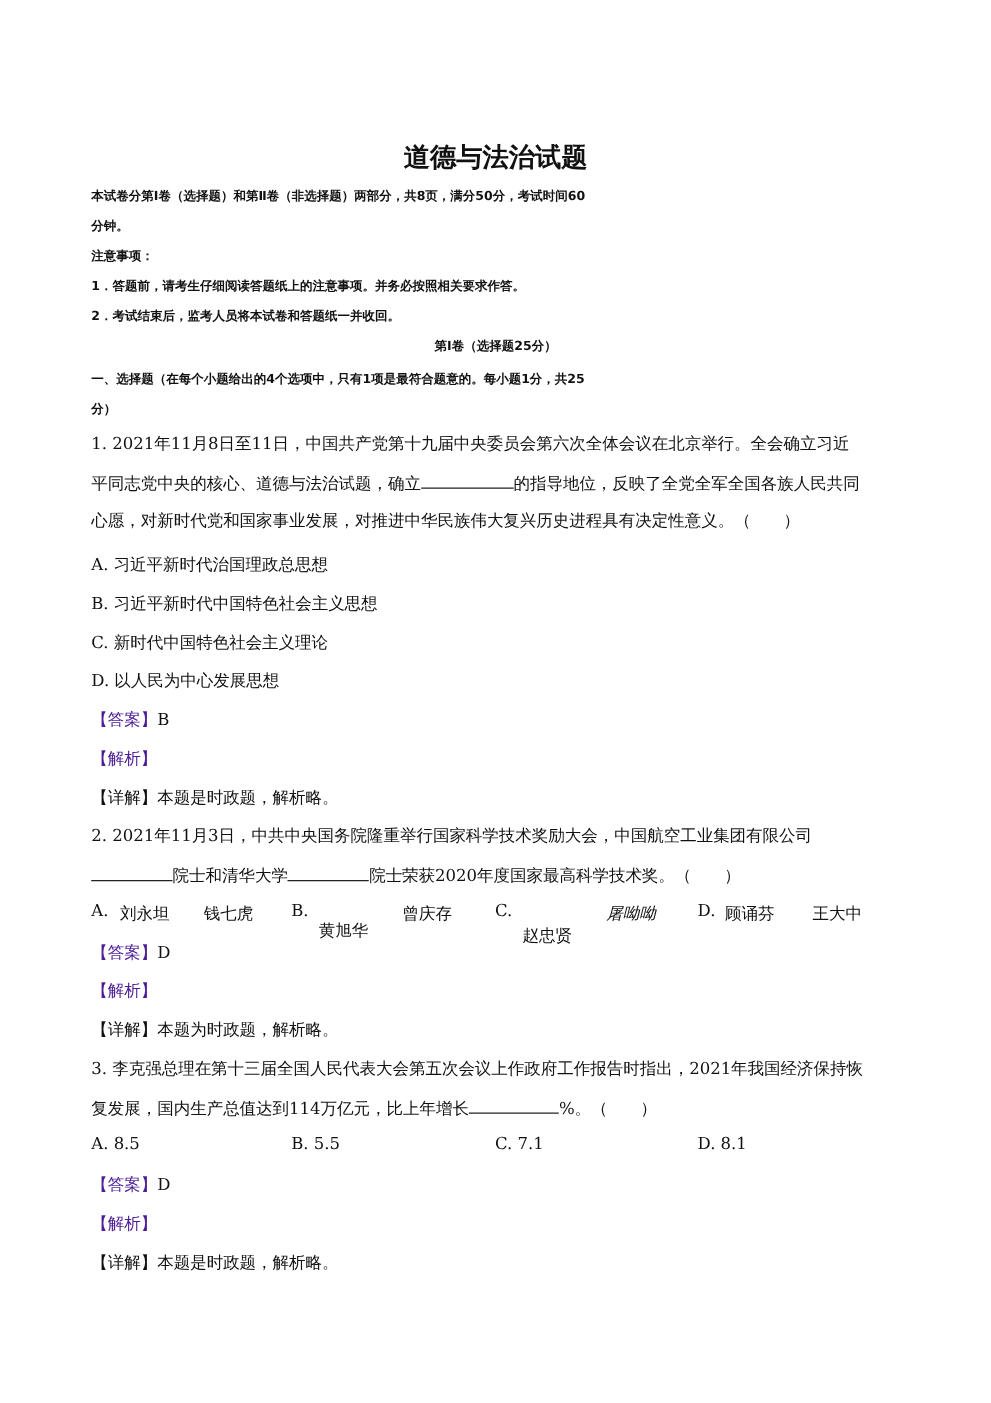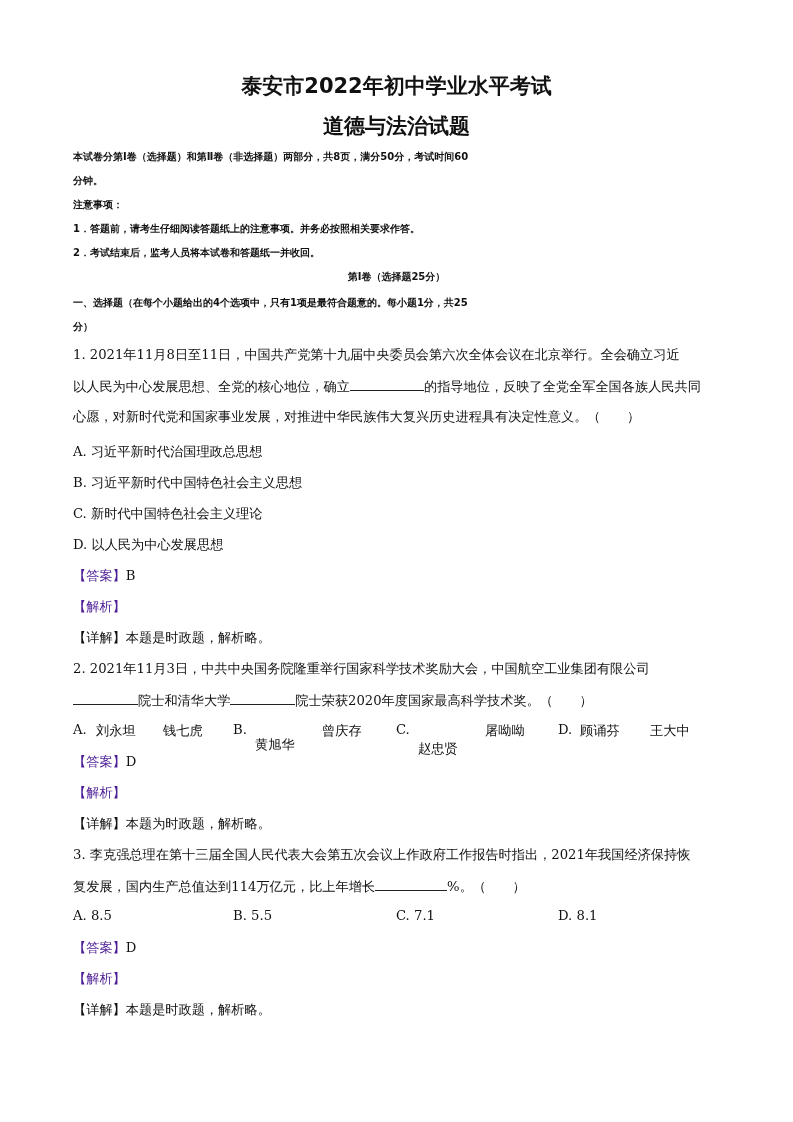--- a/index.html
+++ b/index.html
@@ -12,36 +12,35 @@
     .body { font-size: 13.2px; left: 73px; }
     .opt { font-size: 13.2px; }
     .blue { color: #4c1d95; }
     .blank { display: inline-block; border-bottom: 1px solid #222; height: 13px; vertical-align: baseline; }
   </style>
 </head>
 <body>
 
 <div class="page">
 
-  <div class="abs title" style="top:72px;">泰安市2022年初中学业水平考试</div>
   <div class="abs title" style="top:112px;">道德与法治试题</div>
 
   <div class="abs bold" style="top:150px;">本试卷分第Ⅰ卷（选择题）和第Ⅱ卷（非选择题）两部分，共8页，满分50分，考试时间60</div>
   <div class="abs bold" style="top:174px;">分钟。</div>
   <div class="abs bold" style="top:198px;">注意事项：</div>
   <div class="abs bold" style="top:222px;">1．答题前，请考生仔细阅读答题纸上的注意事项。并务必按照相关要求作答。</div>
   <div class="abs bold" style="top:246px;">2．考试结束后，监考人员将本试卷和答题纸一并收回。</div>
   <div class="abs bold" style="top:270px; left:0; width:793px; text-align:center;">第Ⅰ卷（选择题25分）</div>
   <div class="abs bold" style="top:296px;">一、选择题（在每个小题给出的4个选项中，只有1项是最符合题意的。每小题1分，共25</div>
   <div class="abs bold" style="top:320px;">分）</div>
 
   <div>
     <div class="abs body" style="top:346px;">1. 2021年11月8日至11日，中国共产党第十九届中央委员会第六次全体会议在北京举行。全会确立习近</div>
     <div class="abs body" style="top:377px;">
-      <span>以人民为中心发展思想、全党的核心地位，确立</span><span class="blank" style="width:74px;"></span><span>的指导地位，反映了全党全军全国各族人民共同</span>
+      <span>平同志党中央的核心、道德与法治试题，确立</span><span class="blank" style="width:74px;"></span><span>的指导地位，反映了全党全军全国各族人民共同</span>
     </div>
     <div class="abs body" style="top:408px;">心愿，对新时代党和国家事业发展，对推进中华民族伟大复兴历史进程具有决定性意义。（　　）</div>
     <div class="abs body" style="top:443px;">A.  习近平新时代治国理政总思想</div>
     <div class="abs body" style="top:474px;">B.  习近平新时代中国特色社会主义思想</div>
     <div class="abs body" style="top:505px;">C.  新时代中国特色社会主义理论</div>
     <div class="abs body" style="top:536px;">D.  以人民为中心发展思想</div>
     <div class="abs body" style="top:567px;">
       <span class="blue">【答案】</span><span>B</span>
     </div>
     <div class="abs body blue" style="top:598px;">【解析】</div>
@@ -56,21 +55,21 @@
       <span class="blank" style="width:65px;"></span><span>院士和清华大学</span><span class="blank" style="width:65px;"></span><span>院士荣获2020年度国家最高科学技术奖。（　　）</span>
     </div>
     <div class="abs opt" style="top:722px; left:73px;">A.</div>
     <div class="abs opt" style="top:722px; left:96px;">刘永坦</div>
     <div class="abs opt" style="top:722px; left:163px;">钱七虎</div>
     <div class="abs opt" style="top:722px; left:233px;">B.</div>
     <div class="abs opt" style="top:722px; left:255px;margin-top:14px;">黄旭华</div>
     <div class="abs opt" style="top:722px; left:322px;">曾庆存</div>
     <div class="abs opt" style="top:722px; left:396px;">C.</div>
     <div class="abs opt" style="top:722px; left:418px;margin-top:18px;">赵忠贤</div>
-    <div class="abs opt" style="top:722px; left:485px;">屠呦呦</div>
+    <div class="abs opt" style="top:722px; left:485px;font-style:italic;">屠呦呦</div>
     <div class="abs opt" style="top:722px; left:558px;">D.</div>
     <div class="abs opt" style="top:722px; left:580px;">顾诵芬</div>
     <div class="abs opt" style="top:722px; left:650px;">王大中</div>
     <div class="abs body" style="top:753px;">
       <span class="blue">【答案】</span><span>D</span>
     </div>
     <div class="abs body blue" style="top:784px;">【解析】</div>
     <div class="abs body" style="top:815px;">
       <span>【详解】</span><span>本题为时政题，解析略。</span>
     </div>

